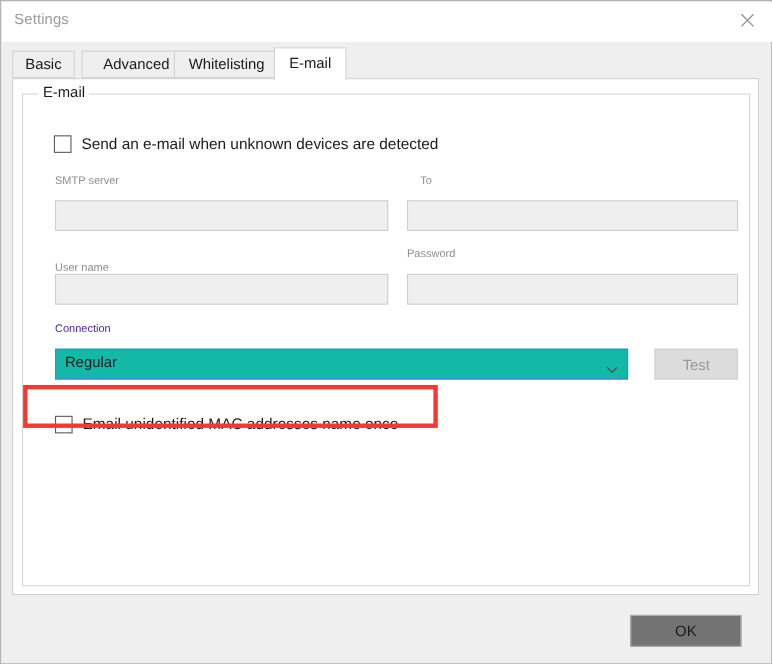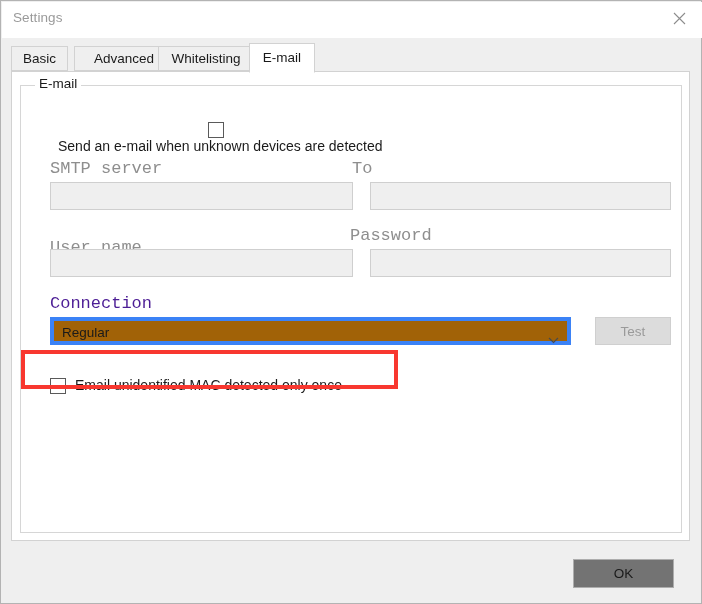--- a/index.html
+++ b/index.html
@@ -140,45 +140,44 @@
   .chk-label {
     margin-left: 9px;
     font-size: 14px;
     color: #1a1a1a;
     line-height: 17px;
   }
 
   
   .fld-label {
     position: absolute;
-    font-size: 17px;
+    font-size: 10px;
     color: #8e8e8e;
     white-space: nowrap;
-    font-family: Liberation Mono, monospace;
   }
   .fld-label.enabled { color: #4c1d95; }
 
   .txt-input {
     position: absolute;
     background: #efefef;
     border: 1px solid #cfcfcf;
     box-sizing: border-box;
     font-family: "Liberation Sans", sans-serif;
     font-size: 13.5px;
     color: #8e8e8e;
     padding: 0 6px;
     outline: none;
   }
   .txt-input::placeholder { color: #b9b9b9; }
 
   
   .combo {
     position: absolute;
-    background: #a16207;
-    border: 4px solid #3b82f6;
+    background: #14b8a6;
+    border: 1px solid #3b82f6;
     box-sizing: border-box;
     cursor: default;
     padding-left: 43px;
   }
   .combo-value {
     position: absolute;
     left: 8px;
     top: 4px;
     font-size: 13.5px;
     color: #1a1a1a;
@@ -237,52 +236,52 @@
     <div class="tab" style="left:63px;  width:100px;">Advanced</div>
     <div class="tab" style="left:147px; width:96px;">Whitelisting</div>
     <div class="tab active" style="left:238px; width:66px;">E-mail</div>
   </div>
 
   <div class="tabpage">
 
     <div class="groupbox">
       <div class="group-legend">E-mail</div>
 
-      <div class="chk-row" style="left:28px; top:36px;flex-direction:column;">
+      <div class="chk-row" style="left:28px; top:36px;">
         <span class="chk-box"></span>
         <span class="chk-label">Send an e-mail when unknown devices are detected</span>
       </div>
 
       <div class="fld-label" style="left:29px; top:73px;">SMTP server</div>
       <input class="txt-input" type="text" disabled="" style="left: 29px; top: 96px; width: 303px; height: 28px;" placeholder="">
 
-      <div class="fld-label" style="left:331px; top:73px;">To</div>
+      <div class="fld-label" style="left:361px; top:73px;">To</div>
       <input class="txt-input" type="text" disabled="" style="left: 349px; top: 96px; width: 301px; height: 28px;" placeholder="">
 
       <div class="fld-label" style="left:29px; top:140px;margin-top:12px;">User name</div>
       <input class="txt-input" type="text" disabled="" style="left: 29px; top: 163px; width: 303px; height: 28px;" placeholder="">
 
-      <div class="fld-label" style="left:329px; top:140px;">Password</div>
+      <div class="fld-label" style="left:349px; top:140px;">Password</div>
       <input class="txt-input" type="password" disabled="" style="left: 349px; top: 163px; width: 301px; height: 28px;" placeholder="">
 
       <div class="fld-label enabled" style="left:29px; top:208px;">Connection</div>
       <div class="combo" style="left:29px; top:231px; width:521px; height:28px;">
         <span class="combo-value">Regular</span>
         <span class="combo-arrow">
           <svg width="11" height="7" viewBox="0 0 11 7">
             <path d="M1 1 L5.5 5.5 L10 1" stroke="#4a4a4a" stroke-width="1.2" fill="none"></path>
           </svg>
         </span>
       </div>
 
       <button class="btn" style="left:574px; top:231px; width:76px; height:28px;">Test</button>
 
       <div class="chk-row" style="left:29px; top:291px;">
         <span class="chk-box"></span>
-        <span class="chk-label">Email unidentified MAC detected only once</span>
+        <span class="chk-label">Email unidentified MAC addresses name once</span>
       </div>
 
     </div>
   </div>
 
   <div class="highlight-box" style="left:20px; top:349px; width:377px; height:39px;"></div>
 
   <button class="btn ok" style="left:572px; top:558px; width:101px; height:29px;">OK</button>
 
 </div>

